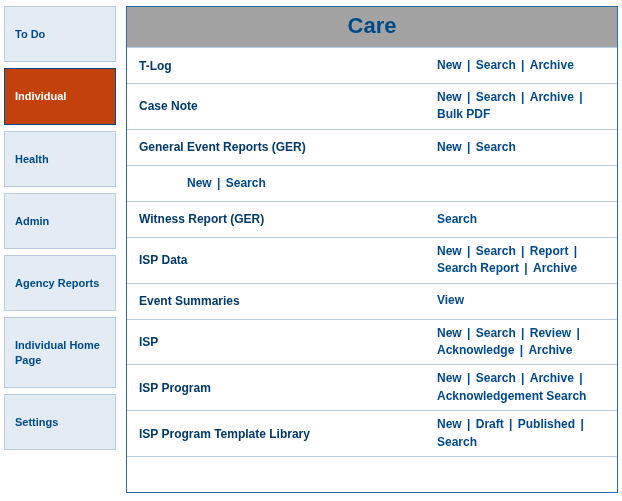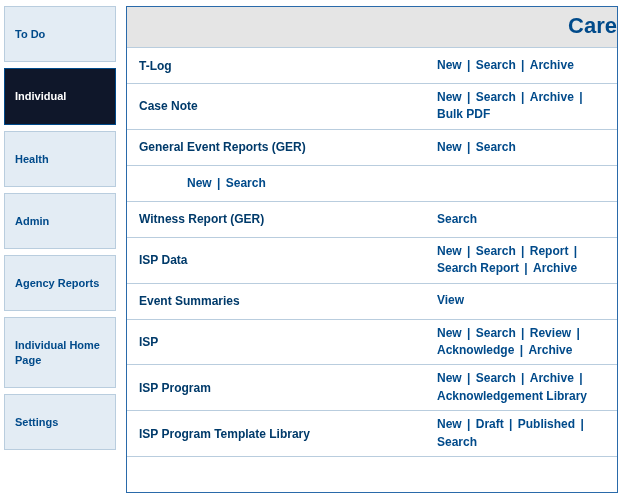--- a/index.html
+++ b/index.html
@@ -24,32 +24,32 @@
     border: 1px solid #b9cdde;
     padding: 20px 10px;
     margin-bottom: 6px;
     font-weight: bold;
     font-size: 11px;
     color: #004a8a;
     cursor: pointer;
     line-height: 1.3;
   }
   .sidebar-item.active {
-    background: #0f172a;
+    background: #c2410c;
     border: 1px solid #004a8a;
     color: #fff;
   }
   .main {
     flex: 1;
     margin-left: 10px;
     border: 1px solid #2a6aaa;
   }
   .page-header {
-    background: #e5e5e5;
-    text-align: right;
+    background: #a3a3a3;
+    text-align: center;
     font-size: 22px;
     font-weight: bold;
     color: #004a8a;
     padding: 6px 0 8px 0;
   }
   .module-row {
     display: flex;
     align-items: center;
     border-top: 1px solid #b9cdde;
     padding: 5px 12px;
@@ -136,21 +136,21 @@
           <div class="module-actions"><span class="link">View</span></div>
         </div>
         <div class="module-row">
           <div class="module-name">ISP</div>
           <div class="arrow-col"></div>
           <div class="module-actions"><span class="link">New</span><span class="sep"> | </span><span class="link">Search</span><span class="sep"> | </span><span class="link">Review</span><span class="sep"> | </span><span class="link">Acknowledge</span><span class="sep"> | </span><span class="link">Archive</span></div>
         </div>
         <div class="module-row">
           <div class="module-name">ISP Program</div>
           <div class="arrow-col"></div>
-          <div class="module-actions"><span class="link">New</span><span class="sep"> | </span><span class="link">Search</span><span class="sep"> | </span><span class="link">Archive</span><span class="sep"> | </span><span class="link">Acknowledgement Library</span></div>
+          <div class="module-actions"><span class="link">New</span><span class="sep"> | </span><span class="link">Search</span><span class="sep"> | </span><span class="link">Archive</span><span class="sep"> | </span><span class="link">Acknowledgement Search</span></div>
         </div>
         <div class="module-row">
           <div class="module-name">ISP Program Template Library</div>
           <div class="arrow-col"></div>
           <div class="module-actions"><span class="link">New</span><span class="sep"> | </span><span class="link">Draft</span><span class="sep"> | </span><span class="link">Published</span><span class="sep"> | </span><span class="link">Search</span></div>
         </div>
         <div class="module-row">
           <div class="arrow-col"></div>
         </div>
       </div>

